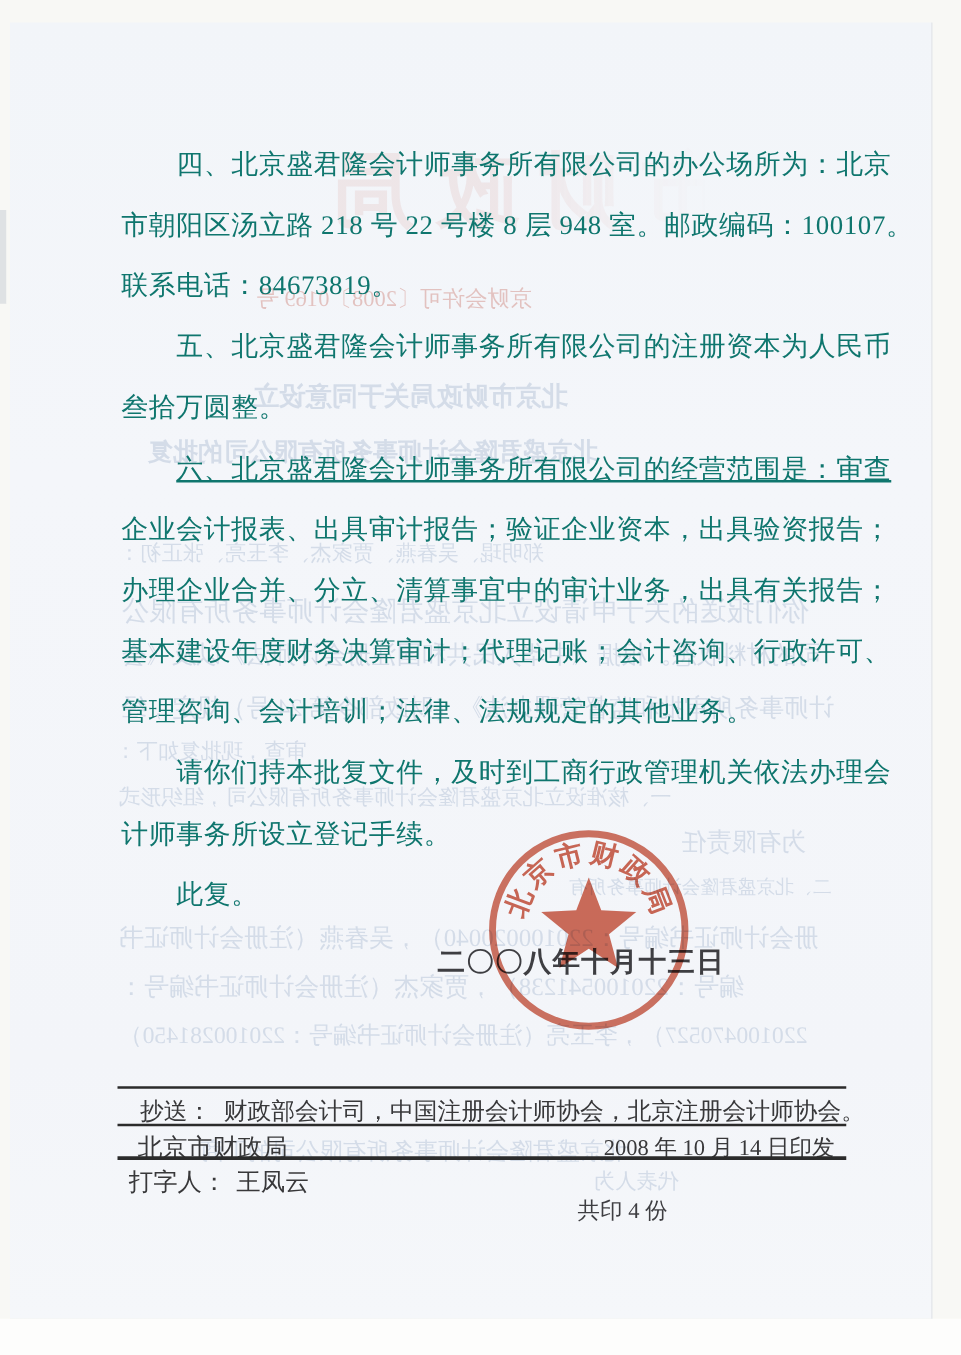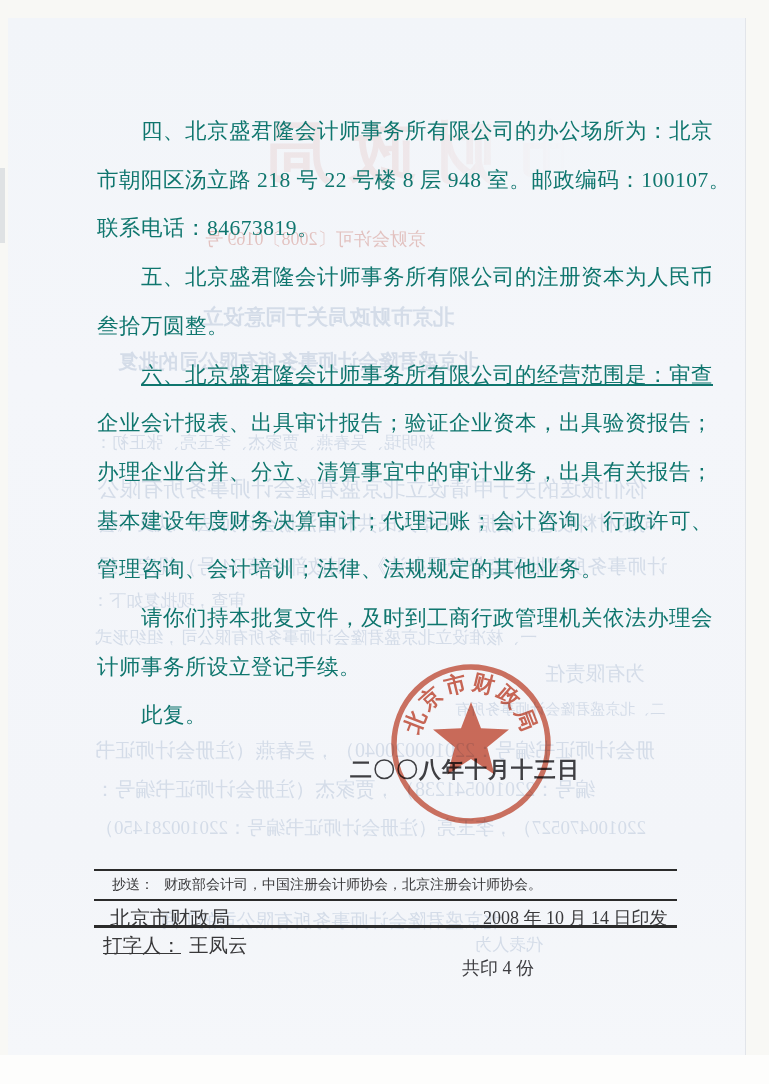--- a/index.html
+++ b/index.html
@@ -30,28 +30,28 @@
   .seal{position:absolute;left:385px;top:658px;z-index:3;mix-blend-mode:multiply;opacity:.92;}
 
   
   .kw-row{position:absolute;left:92px;top:846px;font-size:21px;color:#333;z-index:2;white-space:nowrap;}
   .kw-label{font-weight:bold;margin-right:14px;color:#2c2c2e;}
   .kw{margin-right:21px;font-weight:bold;color:#38383a;}
   .frule{position:absolute;left:94px;width:583px;height:2px;background:#2b2b2b;z-index:2;}
   #rule1{top:869px;}
   #rule2{top:899px;}
   #rule3{top:925px;height:2.5px;}
-  .copy-row{position:absolute;left:112px;top:876px;font-size:14px;color:#38383a;z-index:2;white-space:nowrap;}
+  .copy-row{position:absolute;left:112px;top:876px;font-size:19px;color:#38383a;z-index:2;white-space:nowrap;}
   .copy-label{margin-right:10px;}
   .issuer{position:absolute;left:110px;top:905px;font-size:20px;color:#38383a;z-index:2;white-space:nowrap;}
   .print-date{position:absolute;left:483px;top:906px;font-size:18px;color:#38383a;z-index:2;white-space:nowrap;}
   .typist-row{position:absolute;left:103px;top:932px;font-size:19.5px;color:#38383a;z-index:2;white-space:nowrap;}
   .proof-row{position:absolute;left:370px;top:932px;font-size:19.5px;color:#38383a;z-index:2;white-space:nowrap;}
   .copies{position:absolute;left:462px;top:956px;font-size:18px;color:#3e3e42;z-index:2;white-space:nowrap;}
-  .lbl-gap{margin-right:8px;text-decoration:underline;}
+  .lbl-gap{margin-right:8px;}
   .host{display:contents;}
 </style>
 </head>
 <body>
 
 <div id="page">
   <div class="paper-bg"></div>
   <div class="bottom-strip"></div>
   <div class="edge-mark"></div>
 

